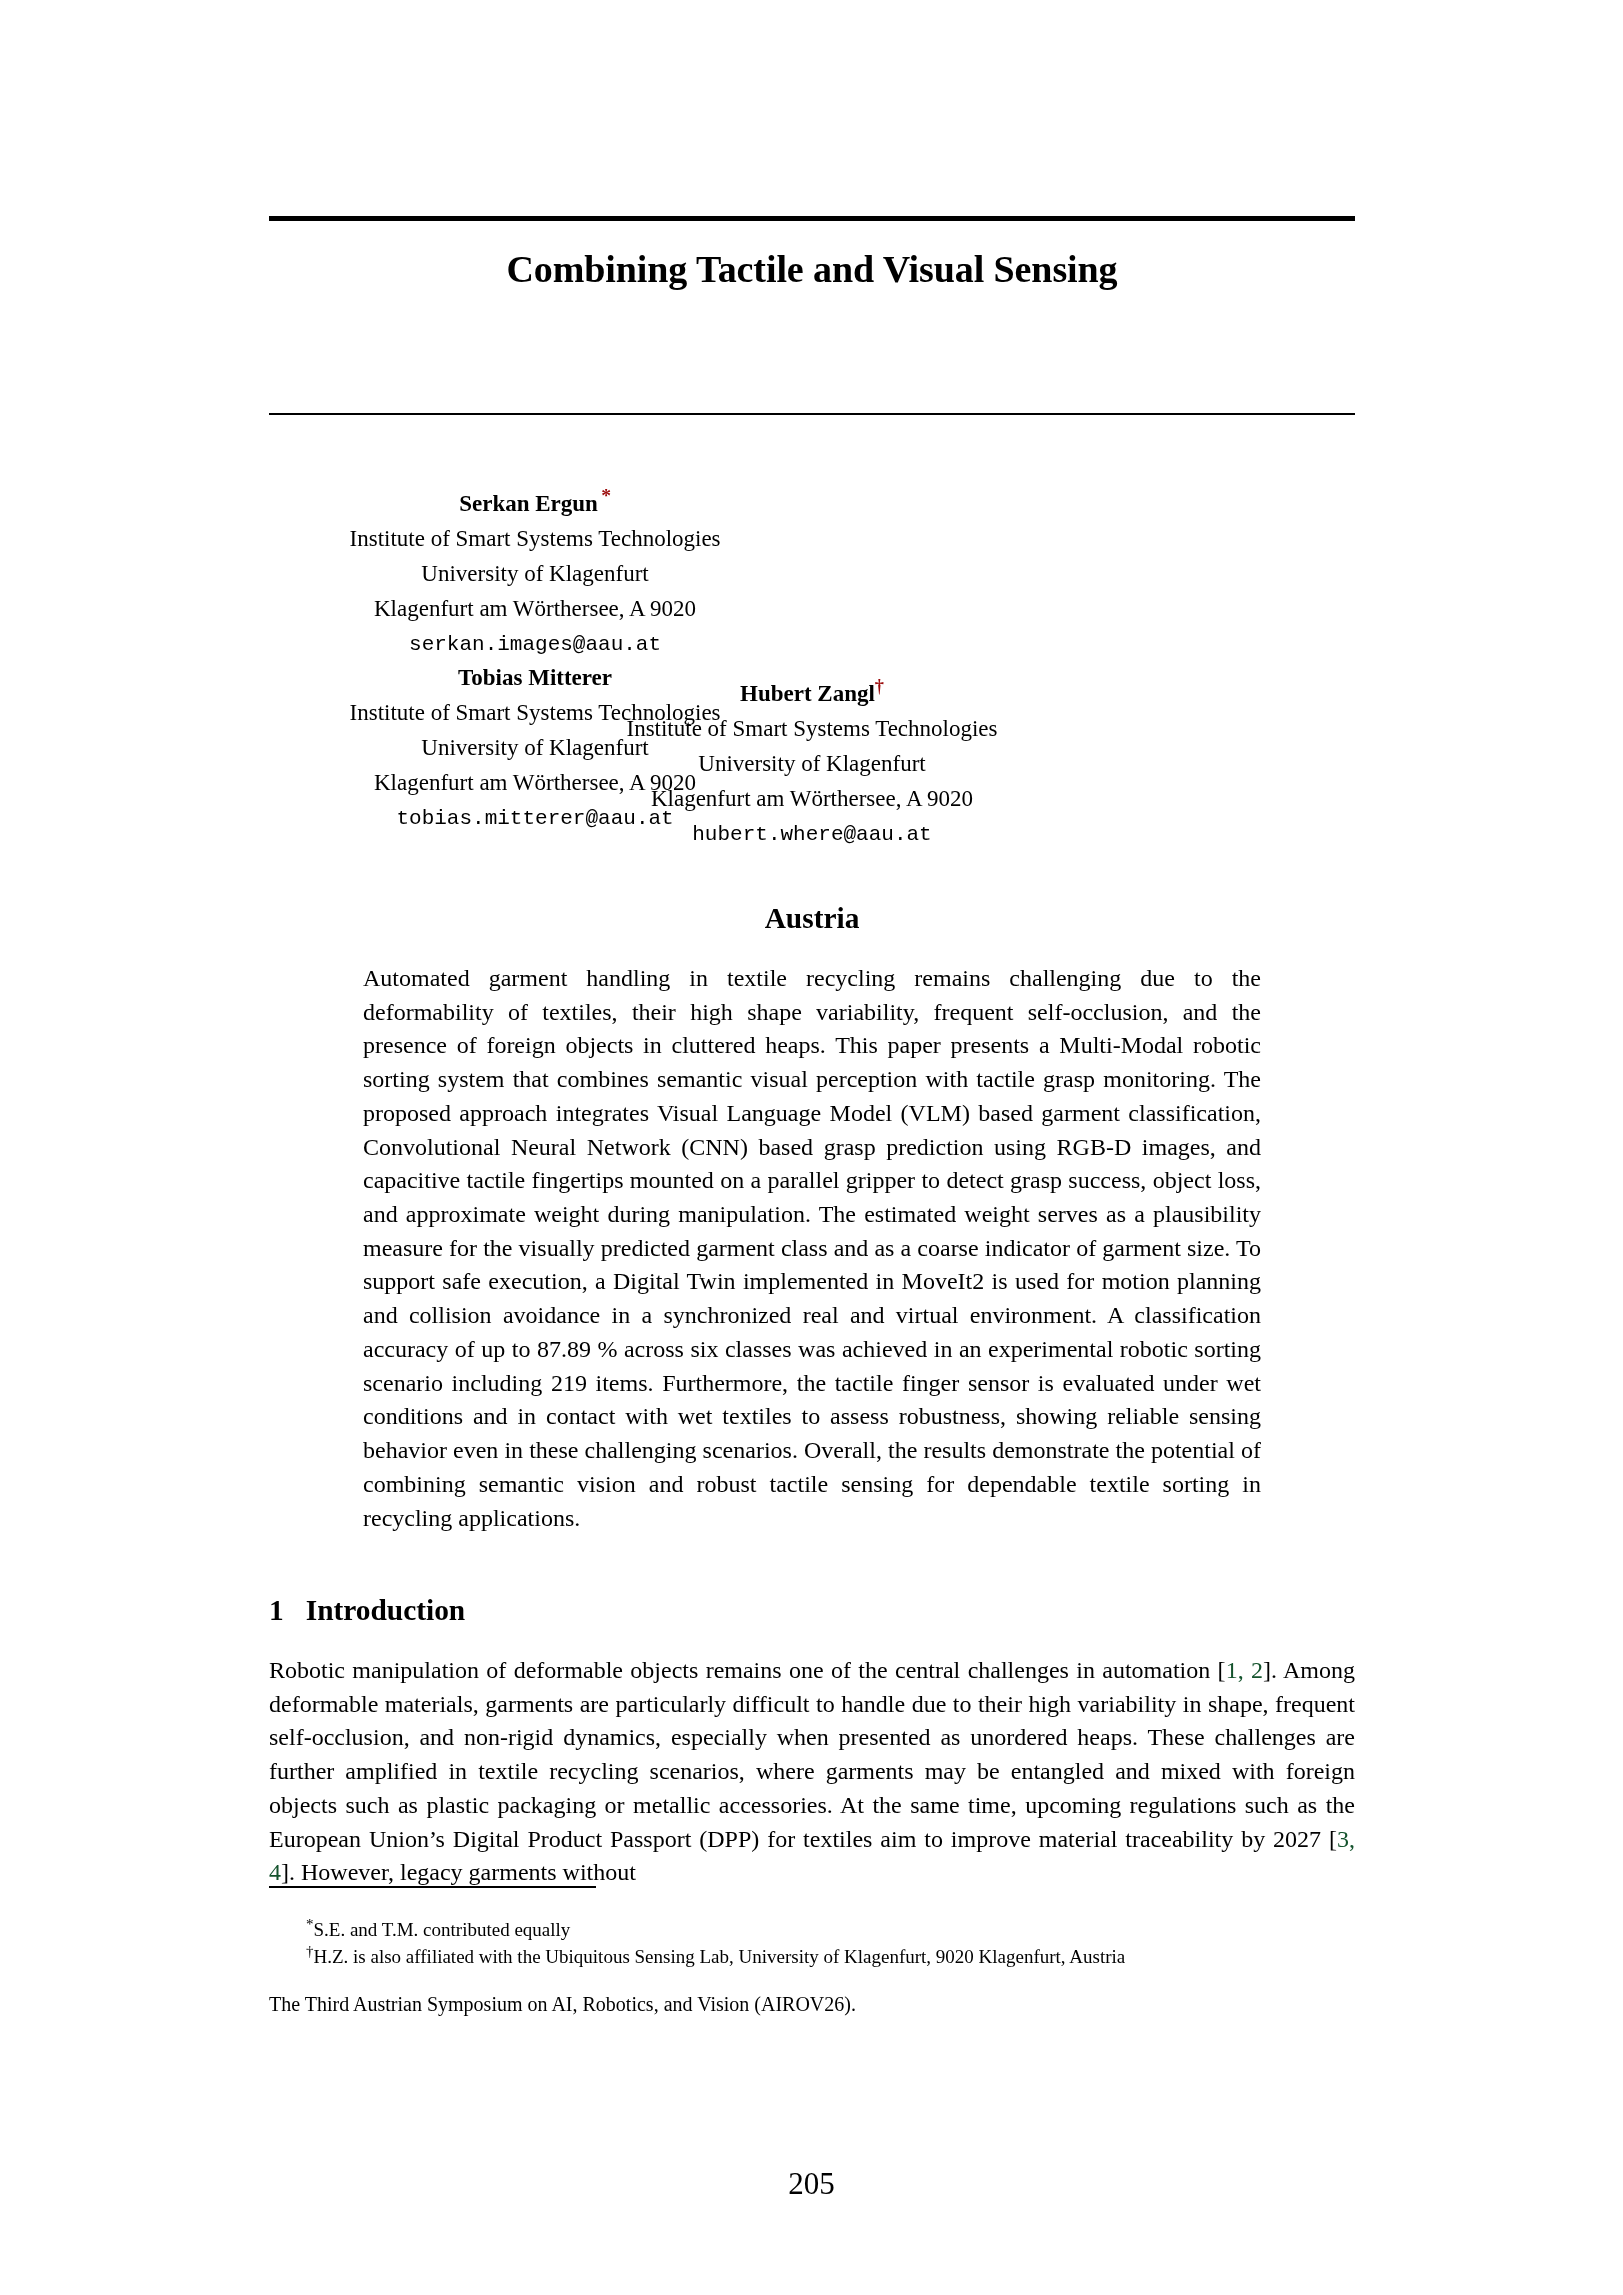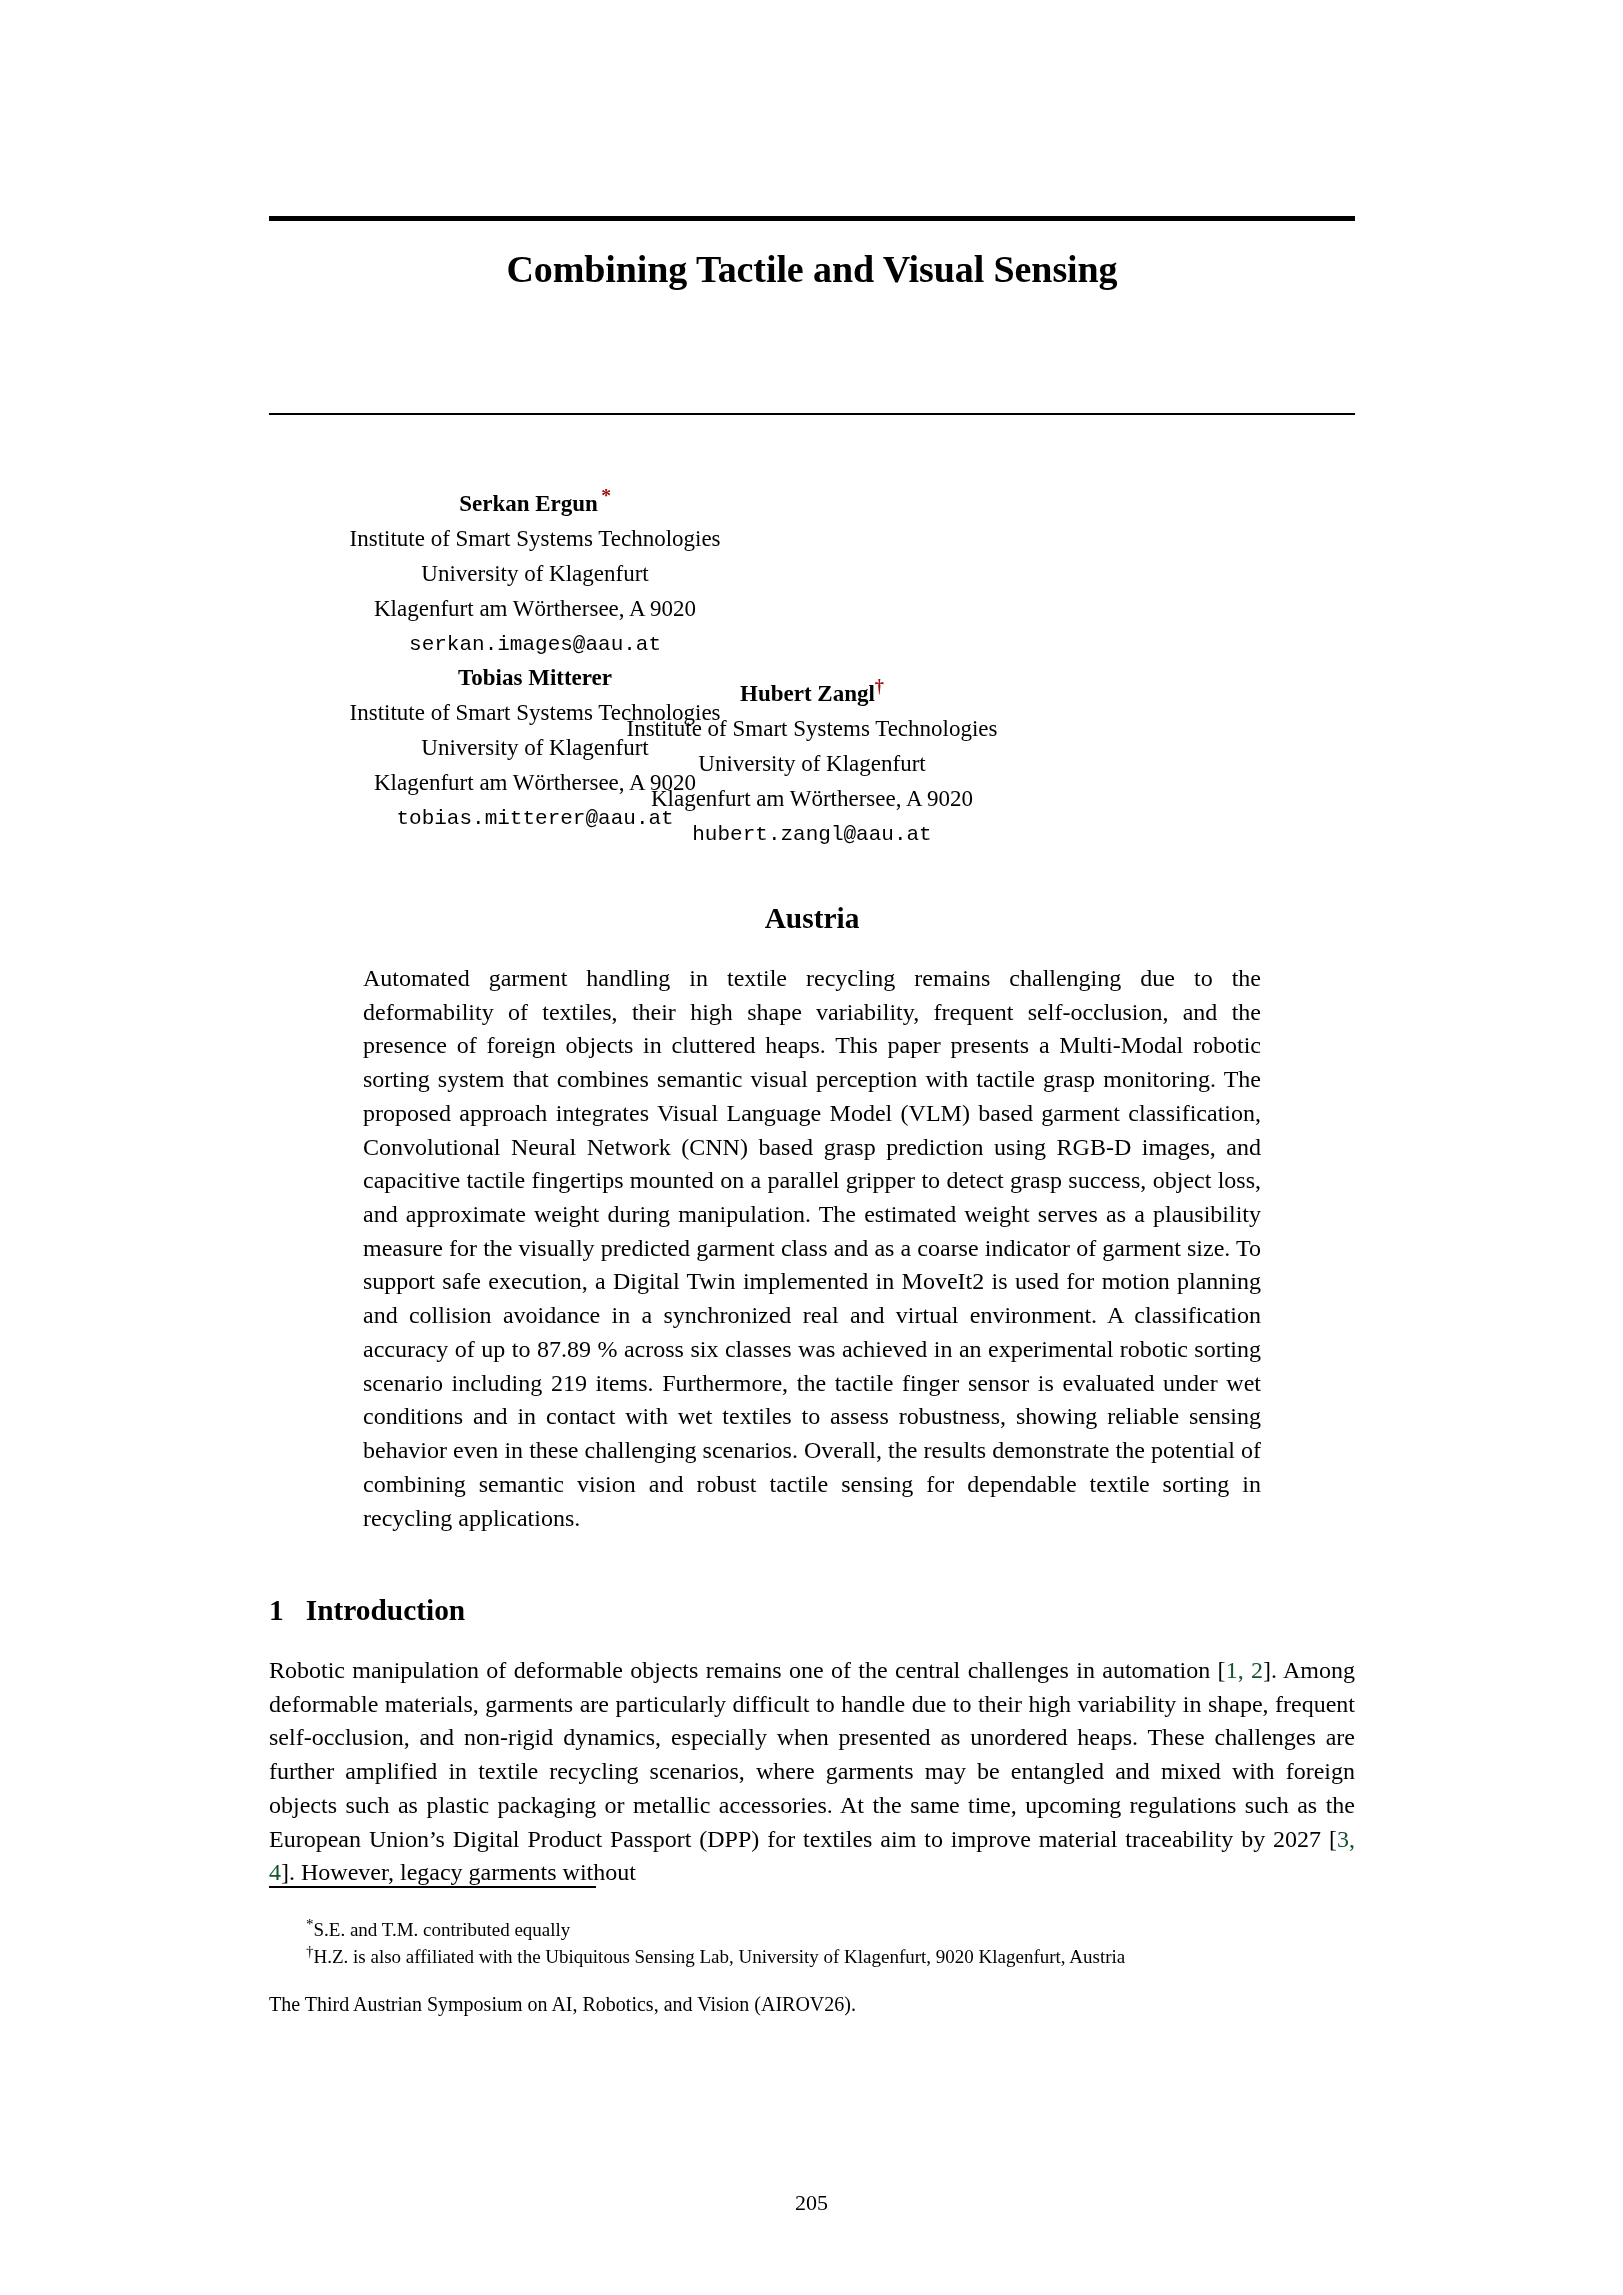--- a/index.html
+++ b/index.html
@@ -190,22 +190,21 @@
     width: 1086px;
     font-size: 20px;
   }
 
   .page-number {
     position: absolute;
     left: 0;
     top: 2166px;
     width: 1623px;
     text-align: center;
-    font-size: 22px;
-    margin-top: 24px;
+    font-size: 31px;
   }
 </style>
 </head>
 <body>
 
 <div class="page">
 
   <div class="rule-thick"></div>
 
   <div class="title-block">
@@ -232,21 +231,21 @@
       <span class="author-email">tobias.mitterer@aau.at</span>
     </div>
 
   </div>
 
   <div class="author-center">
     <span class="author-name"><span>Hubert Zangl</span><span class="sym-dagger">†</span></span>
     <span class="author-line">Institute of Smart Systems Technologies</span>
     <span class="author-line">University of Klagenfurt</span>
     <span class="author-line">Klagenfurt am Wörthersee, A 9020</span>
-    <span class="author-email">hubert.zangl@aau.at</span>
+    <span class="author-email">hubert.where@aau.at</span>
   </div>
 
   <div class="abstract-heading">Austria</div>
 
   <div class="abstract-body"><span>Automated garment handling in textile recycling remains challenging due to the deformability of textiles, their high shape variability, frequent self-occlusion, and the presence of foreign objects in cluttered heaps. This paper presents a Multi-Modal robotic sorting system that combines semantic visual perception with tactile grasp monitoring. The proposed approach integrates Visual Language Model (VLM) based garment classification, Convolutional Neural Network (CNN) based grasp prediction using RGB-D images, and capacitive tactile fingertips mounted on a parallel gripper to detect grasp success, object loss, and approximate weight during manipulation. The estimated weight serves as a plausibility measure for the visually predicted garment class and as a coarse indicator of garment size. To support safe execution, a Digital Twin implemented in MoveIt2 is used for motion planning and collision avoidance in a synchronized real and virtual environment. A classification accuracy of up to </span><span class="math">87.89 %</span><span> across six classes was achieved in an experimental robotic sorting scenario including 219 items. Furthermore, the tactile finger sensor is evaluated under wet conditions and in contact with wet textiles to assess robustness, showing reliable sensing behavior even in these challenging scenarios. Overall, the results demonstrate the potential of combining semantic vision and robust tactile sensing for dependable textile sorting in recycling applications.</span></div>
 
   <div class="section-heading"><span class="section-num">1</span><span>Introduction</span></div>
 
   <div class="body-text"><span>Robotic manipulation of deformable objects remains one of the central challenges in automation [</span><span class="cite">1, 2</span><span>]. Among deformable materials, garments are particularly difficult to handle due to their high variability in shape, frequent self-occlusion, and non-rigid dynamics, especially when presented as unordered heaps. These challenges are further amplified in textile recycling scenarios, where garments may be entangled and mixed with foreign objects such as plastic packaging or metallic accessories. At the same time, upcoming regulations such as the European Union’s Digital Product Passport (DPP) for textiles aim to improve material traceability by 2027 [</span><span class="cite">3, 4</span><span>]. However, legacy garments without</span></div>
 

